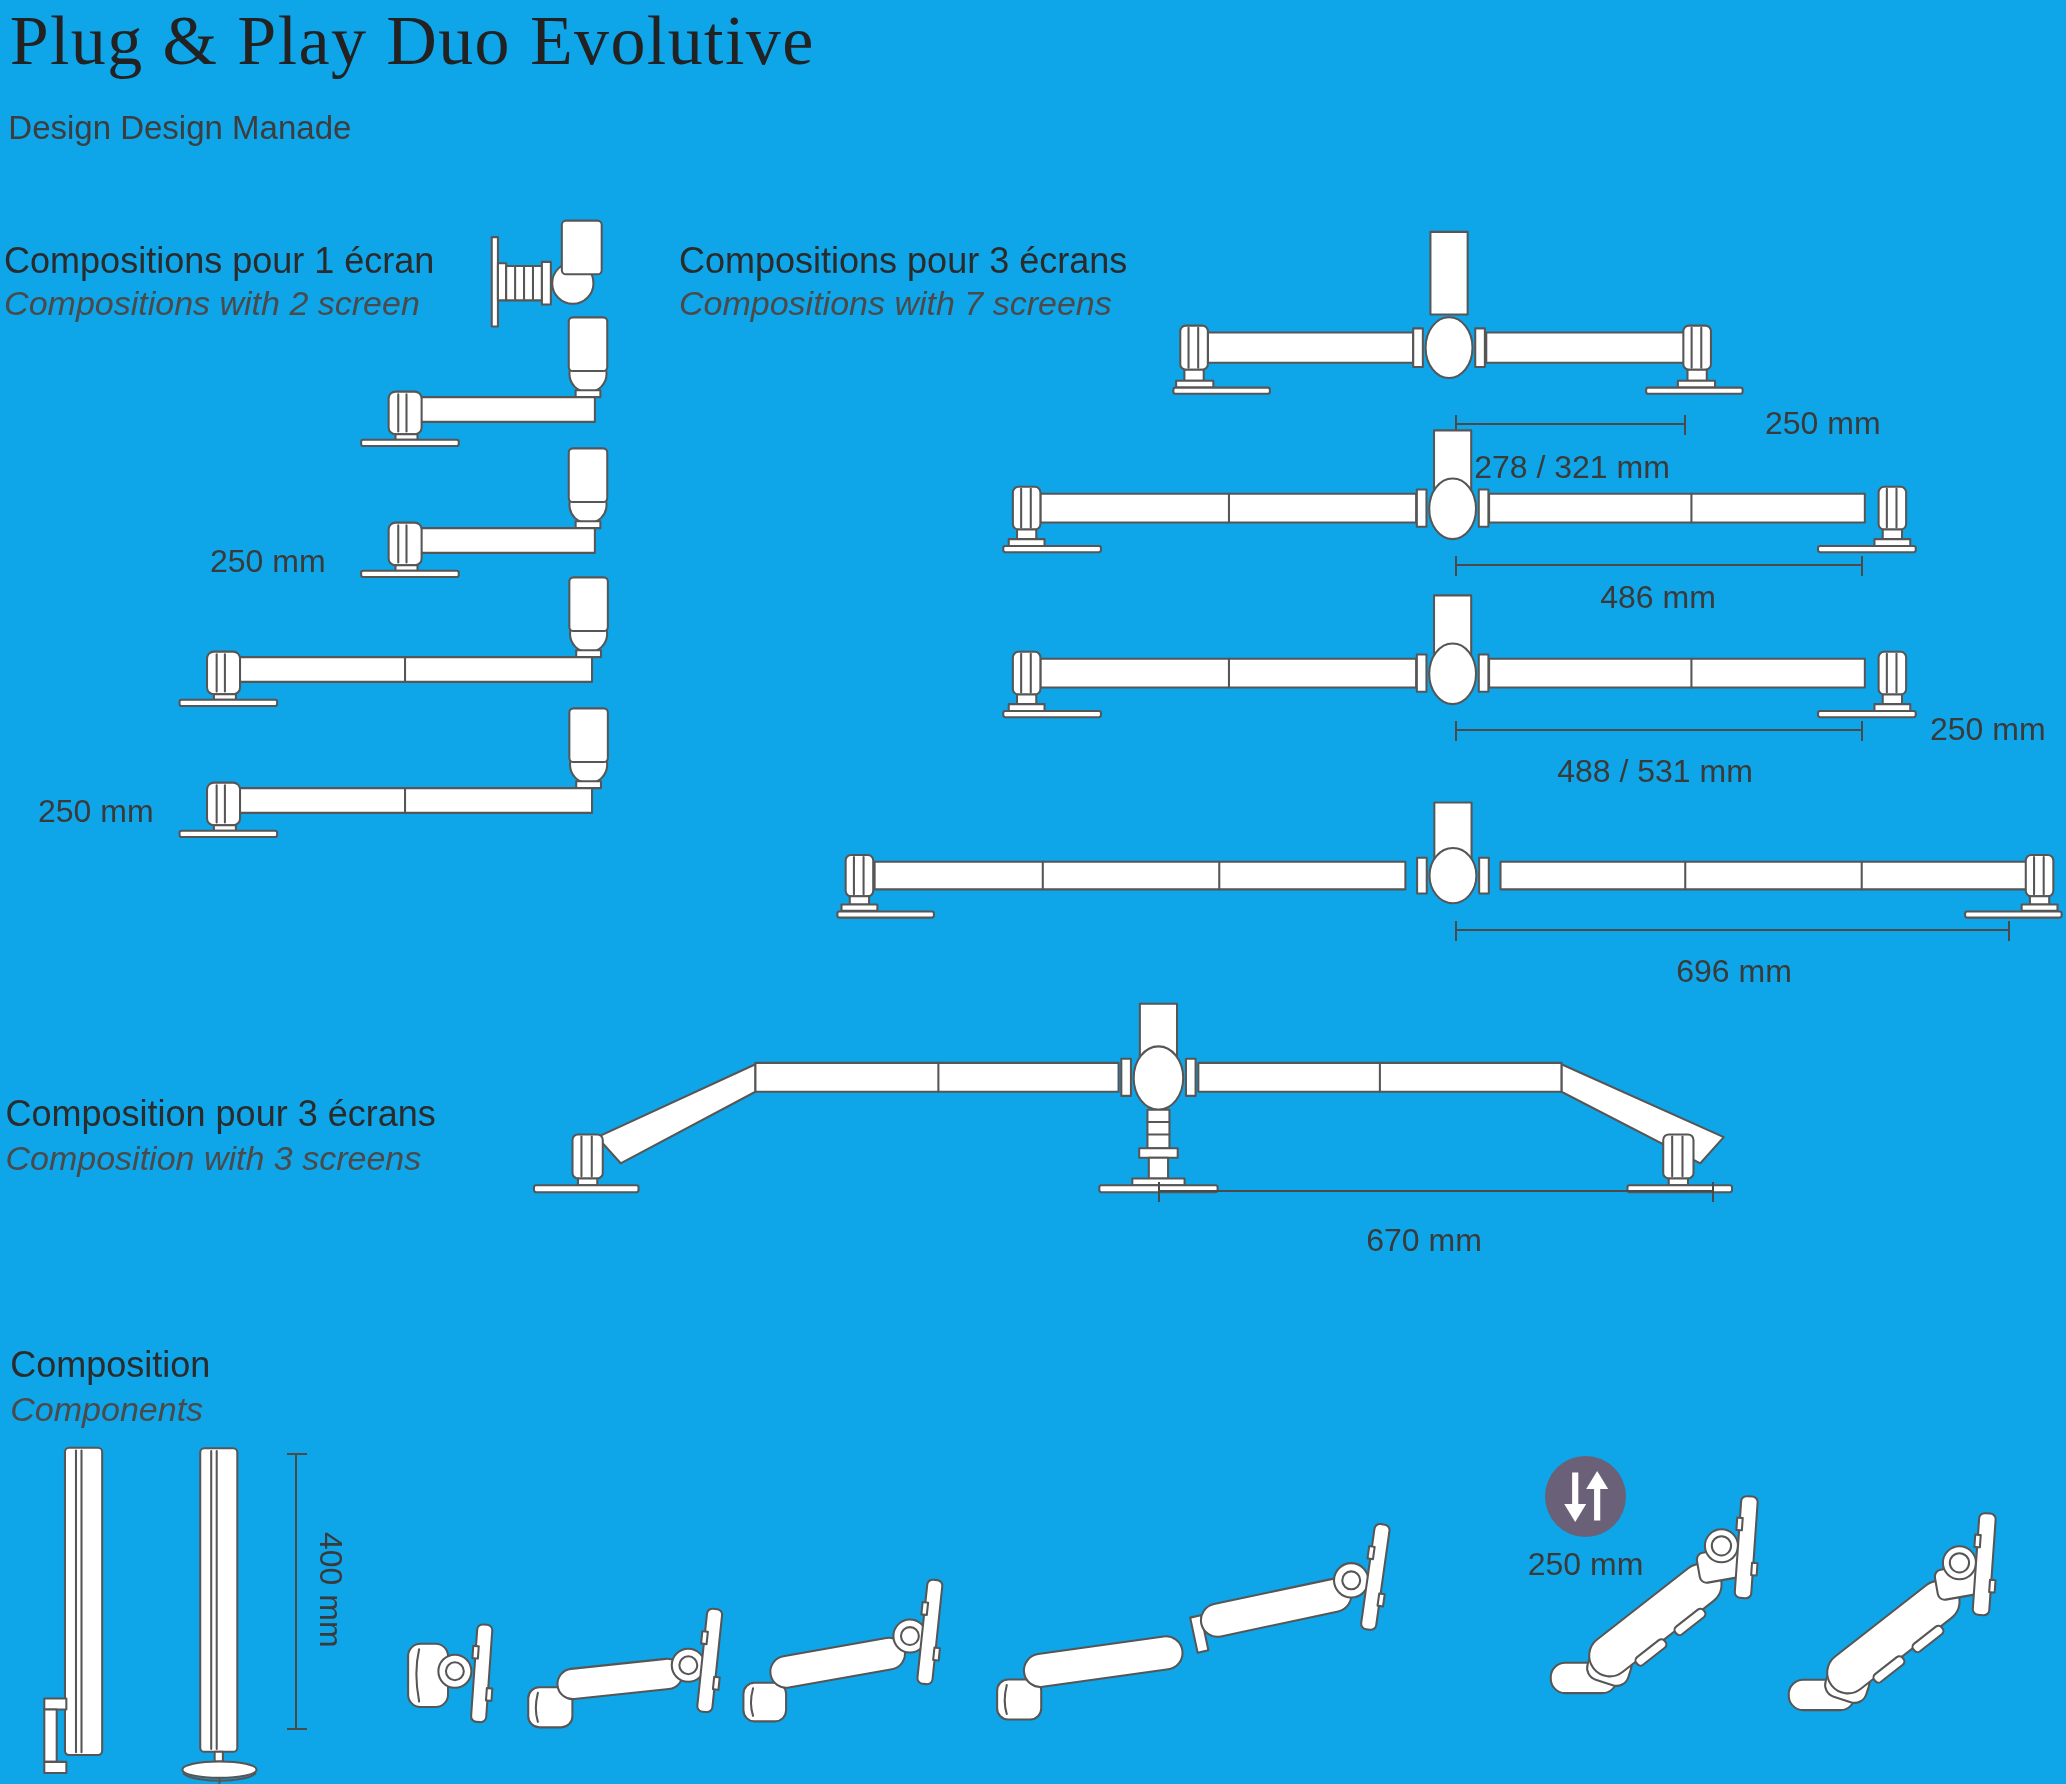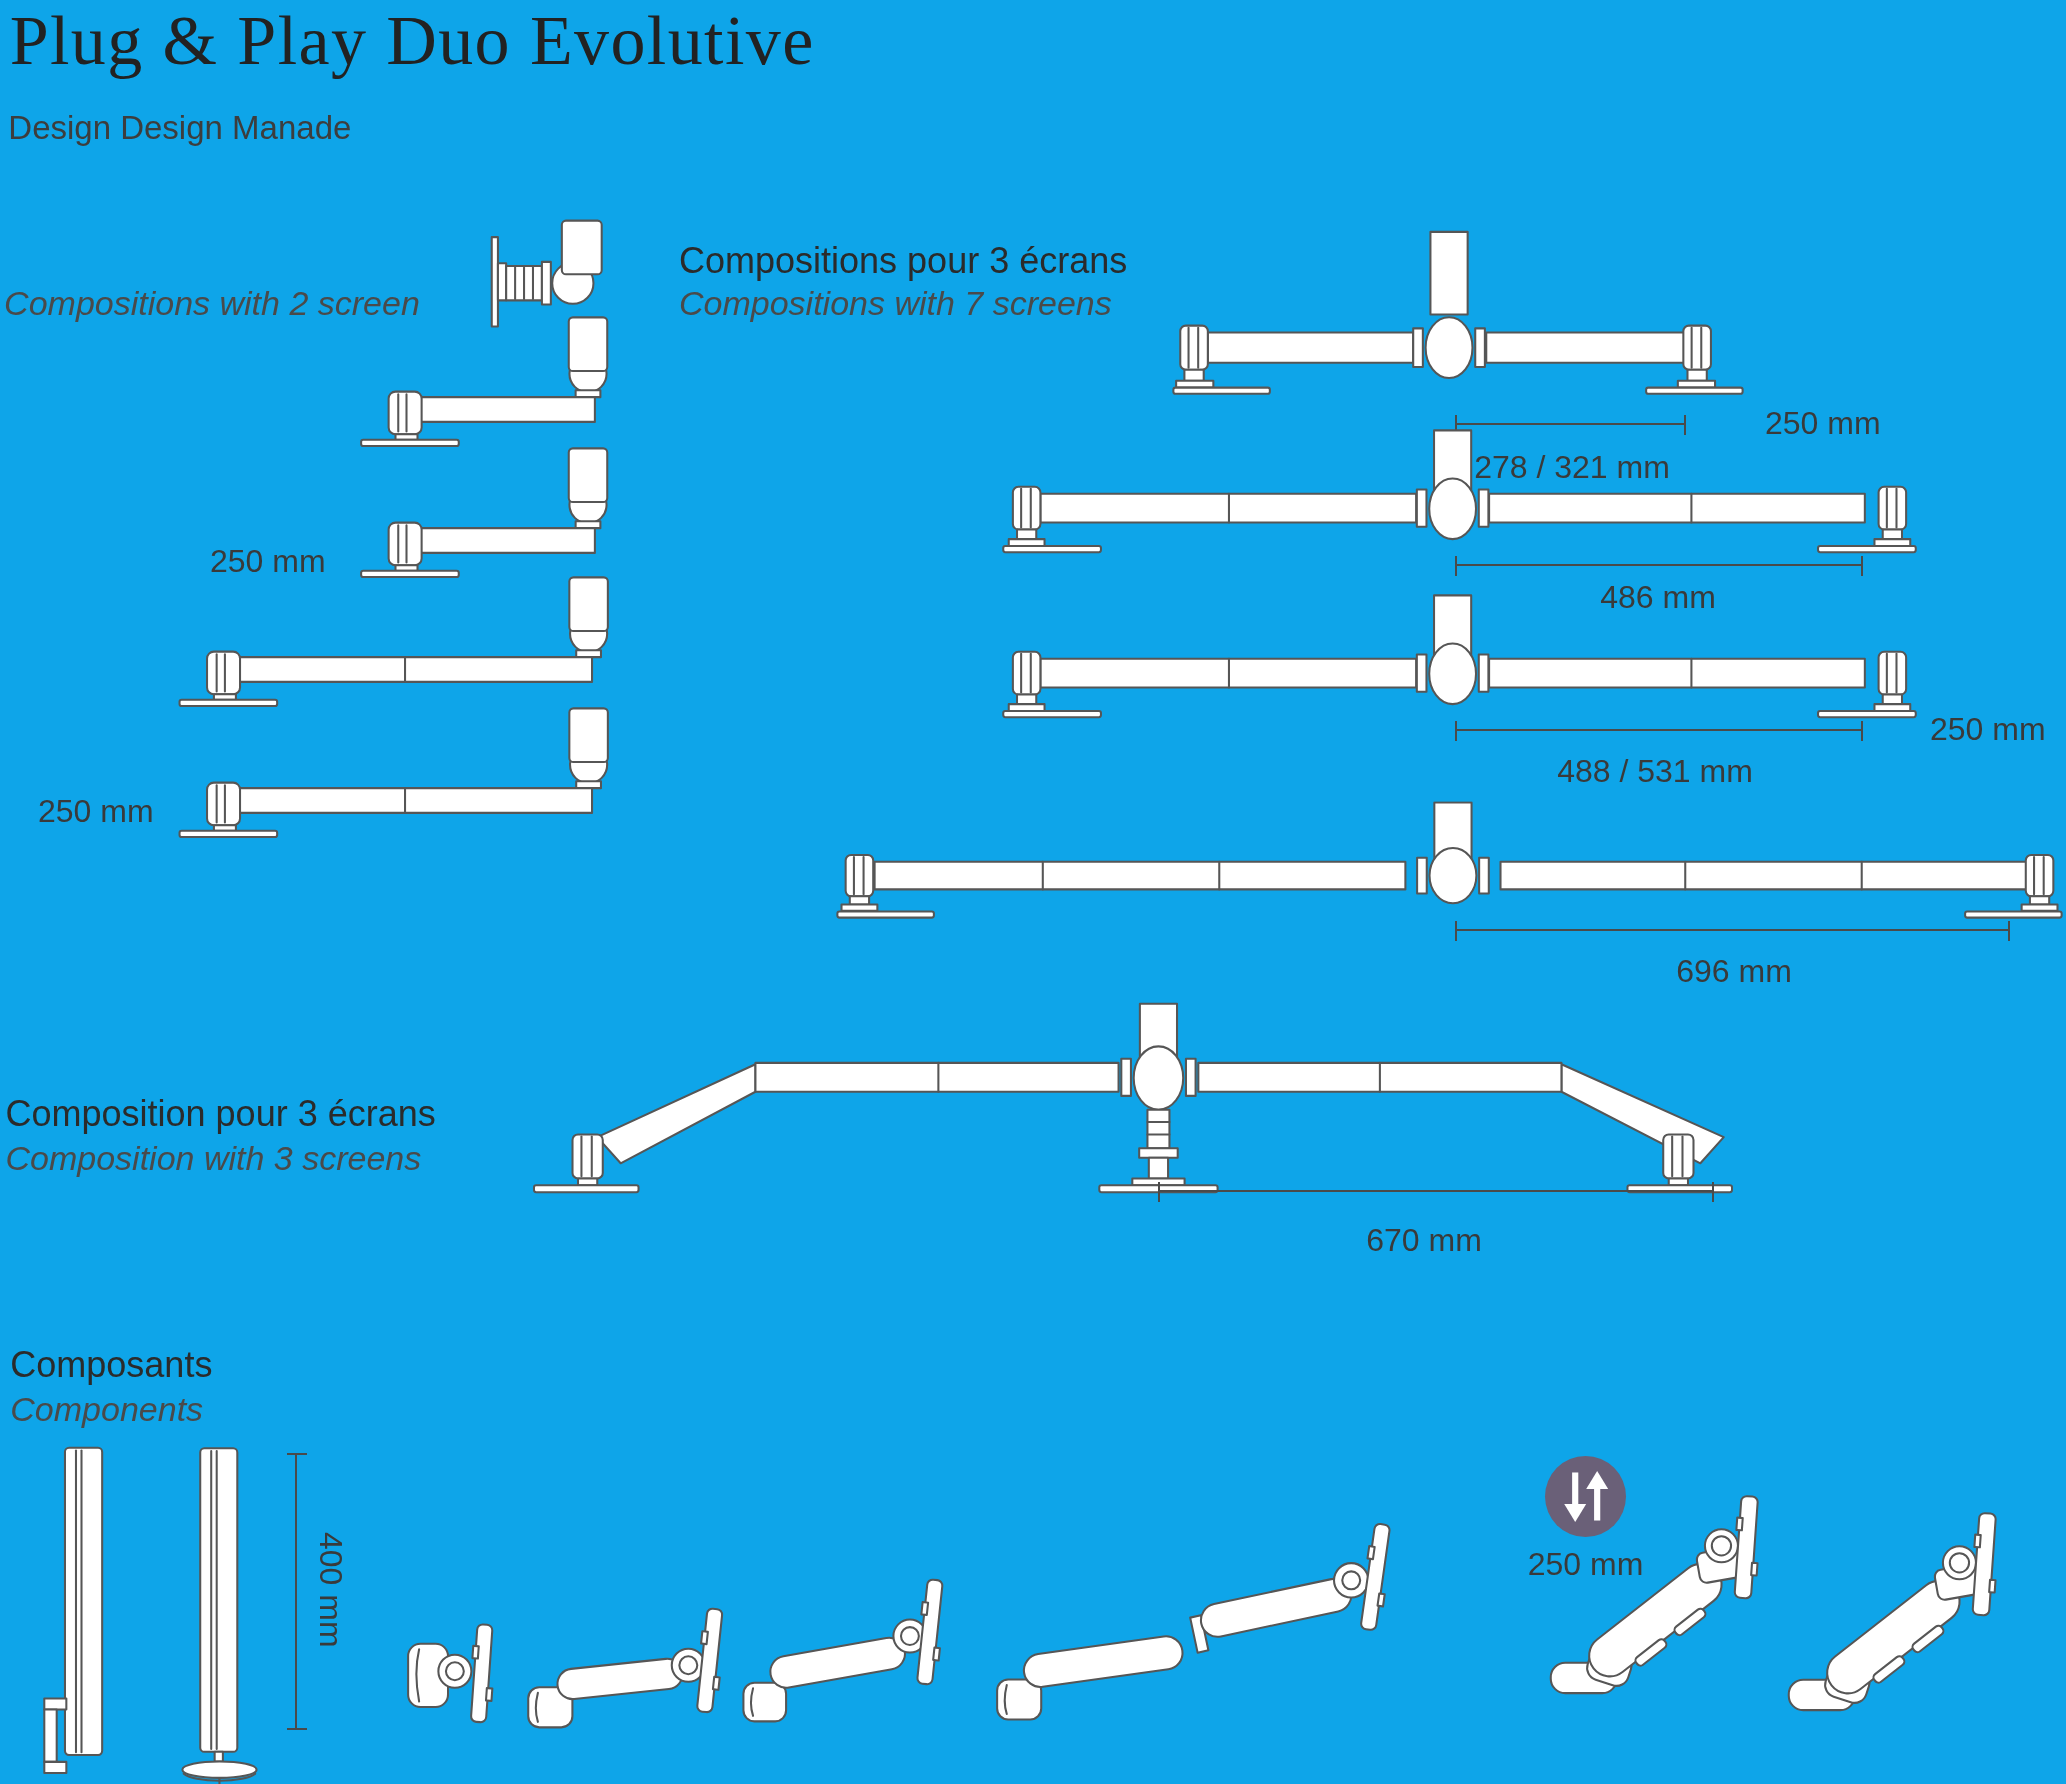--- a/index.html
+++ b/index.html
@@ -255,20 +255,21 @@
           <rect class="s" x="272" y="42" width="8" height="18"></rect>
           <rect class="s" x="298" y="106" width="8" height="18"></rect>
         </g>
       </symbol>
     </defs>
   </svg>
 
   <div class="title">Plug &amp; Play Duo Evolutive</div>
   <div class="subtitle">Design Design Manade</div>
 
+  <div class="sec-fr" style="left:4.1px;top:240px">Compositions pour 1 écran</div>
   <div class="sec-en" style="left:4.1px;top:284px">Compositions with 2 screen</div>
 
   <svg style="left:489px;top:219px" width="134" height="116" viewBox="0 0 195 168">
     <rect class="s" x="4" y="26" width="9" height="130"></rect>
     <rect class="s" x="13" y="64" width="12" height="54"></rect>
     <rect class="s" x="25" y="68" width="52" height="50"></rect>
     <line class="o" x1="38" y1="70" x2="38" y2="116"></line>
     <line class="o" x1="51" y1="70" x2="51" y2="116"></line>
     <line class="o" x1="64" y1="70" x2="64" y2="116"></line>
     <rect class="s" x="77" y="62" width="13" height="62"></rect>
@@ -323,21 +324,21 @@
 
   <div class="sec-fr" style="left:5.5px;top:1093px">Composition pour 3 écrans</div>
   <div class="sec-en" style="left:5.5px;top:1139px">Composition with 3 screens</div>
 
   <svg style="left:516px;top:1001px" width="1234" height="196" viewBox="0 0 1790 285">
       <use href="#trio"></use>
     </svg>
   <div class="dimline-h" style="left:1158px;top:1190px;width:556px"></div>
   <div class="dim-label ctr" style="left:1317px;top:1222px;width:214px">670 mm</div>
 
-  <div class="sec-fr" style="left:10.3px;top:1344px">Composants</div>
+  <div class="sec-fr" style="left:10.3px;top:1344px">Composition</div>
   <div class="sec-en" style="left:10.3px;top:1390px">Components</div>
 
   <svg style="left:40px;top:1445px" width="83" height="341" viewBox="0 0 120 495">
       <use href="#pole-clamp"></use>
     </svg>
   <svg style="left:181px;top:1445px" width="103" height="341" viewBox="0 0 150 495">
       <use href="#pole-grommet"></use>
     </svg>
   <div class="dimline-v" style="left:295px;top:1453px;height:277px"></div>
   <div class="v-label" style="left:312px;top:1532px">400 mm</div>

